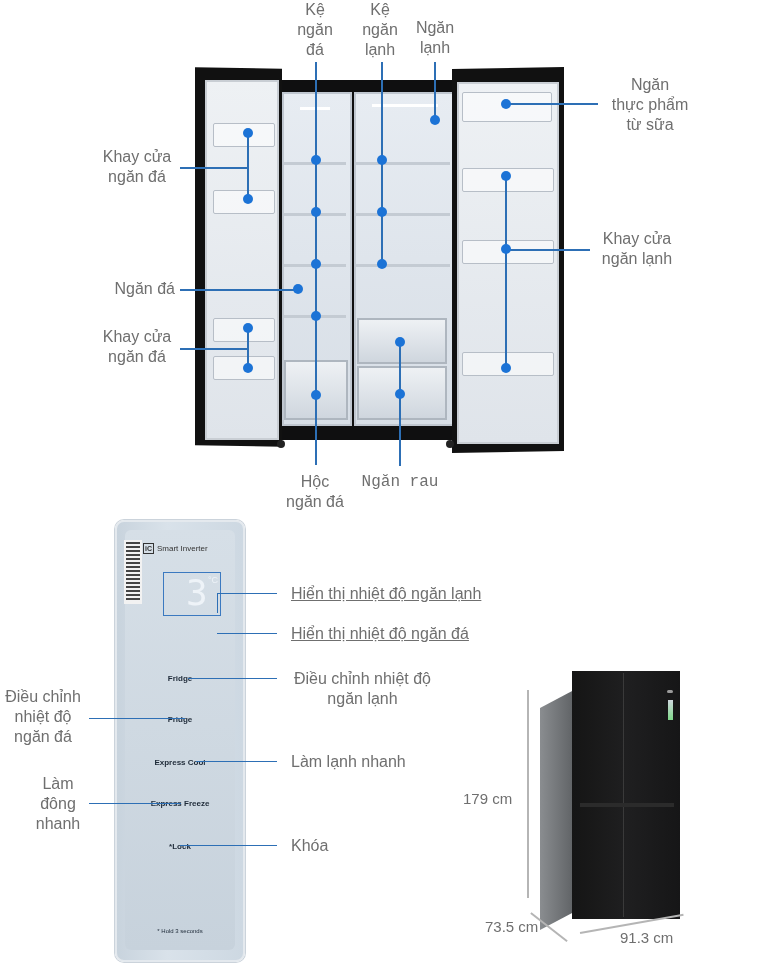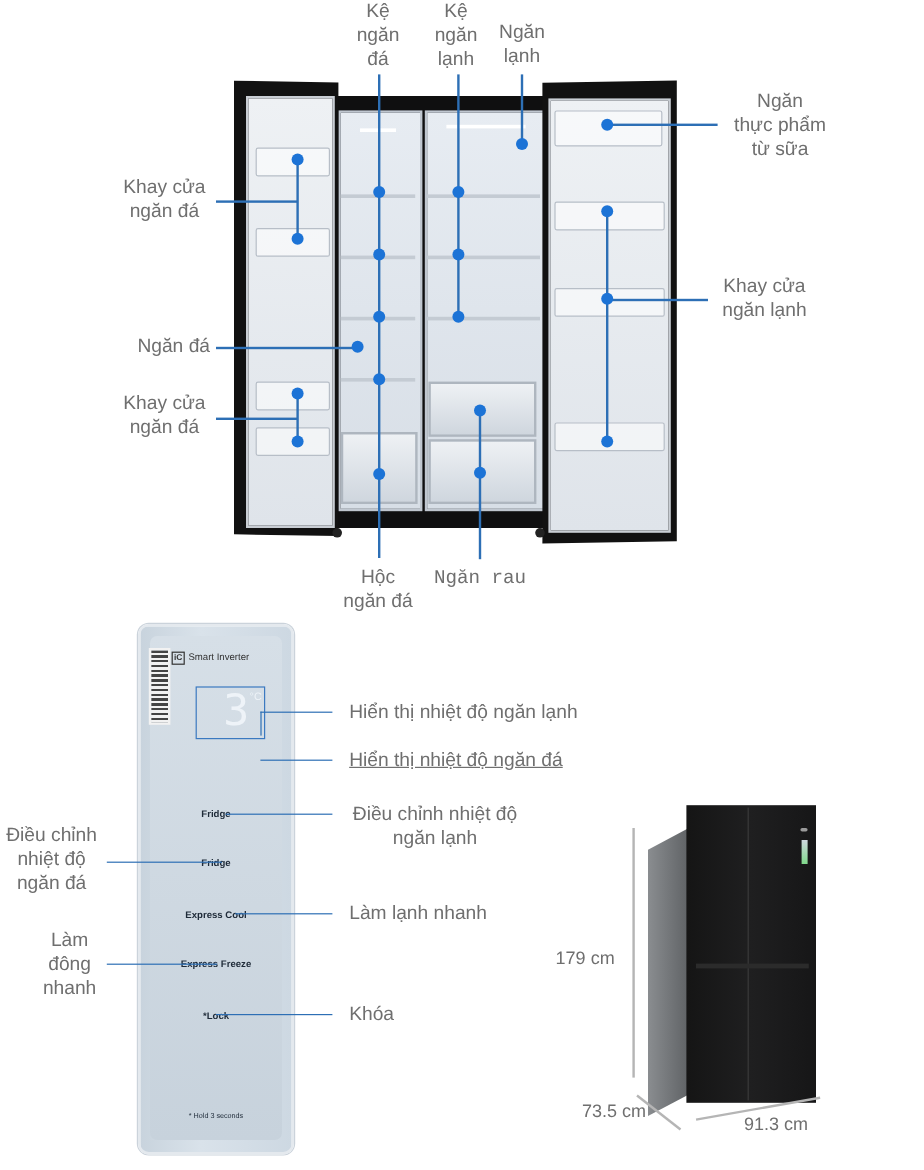--- a/index.html
+++ b/index.html
@@ -162,21 +162,21 @@
   <span class="btn-lbl" style="left:63px;top:152px;">Fridge</span>
   <span class="btn-lbl" style="left:63px;top:193px;">Fridge</span>
   <span class="btn-lbl" style="left:63px;top:236px;">Express Cool</span>
   <span class="btn-lbl" style="left:63px;top:277px;">Express Freeze</span>
   <span class="btn-lbl" style="left:63px;top:320px;">*Lock</span>
   <span class="hold" style="left:63px;top:406px;">* Hold 3 seconds</span>
 </div>
 
 <div class="line" style="left:217px;top:593px;width:60px;height:1.2px;"></div>
 <div class="line" style="left:217px;top:593px;width:1.2px;height:20px;"></div>
-<div class="lbl" style="left:291px;top:584px;">Hiển thị nhiệt độ ngăn lạnh</div>
+<div class="lbl" style="left:291px;top:584px;text-decoration:underline;">Hiển thị nhiệt độ ngăn lạnh</div>
 
 <div class="line" style="left:217px;top:633px;width:60px;height:1.2px;"></div>
 <div class="lbl" style="left:291px;top:624px;text-decoration:underline;">Hiển thị nhiệt độ ngăn đá</div>
 
 <div class="line" style="left:188px;top:678px;width:89px;height:1.2px;"></div>
 <div class="lbl c" style="left:285px;top:669px;width:155px;">Điều chỉnh nhiệt độ
 ngăn lạnh</div>
 
 <div class="line" style="left:196px;top:761px;width:81px;height:1.2px;"></div>
 <div class="lbl" style="left:291px;top:752px;">Làm lạnh nhanh</div>

